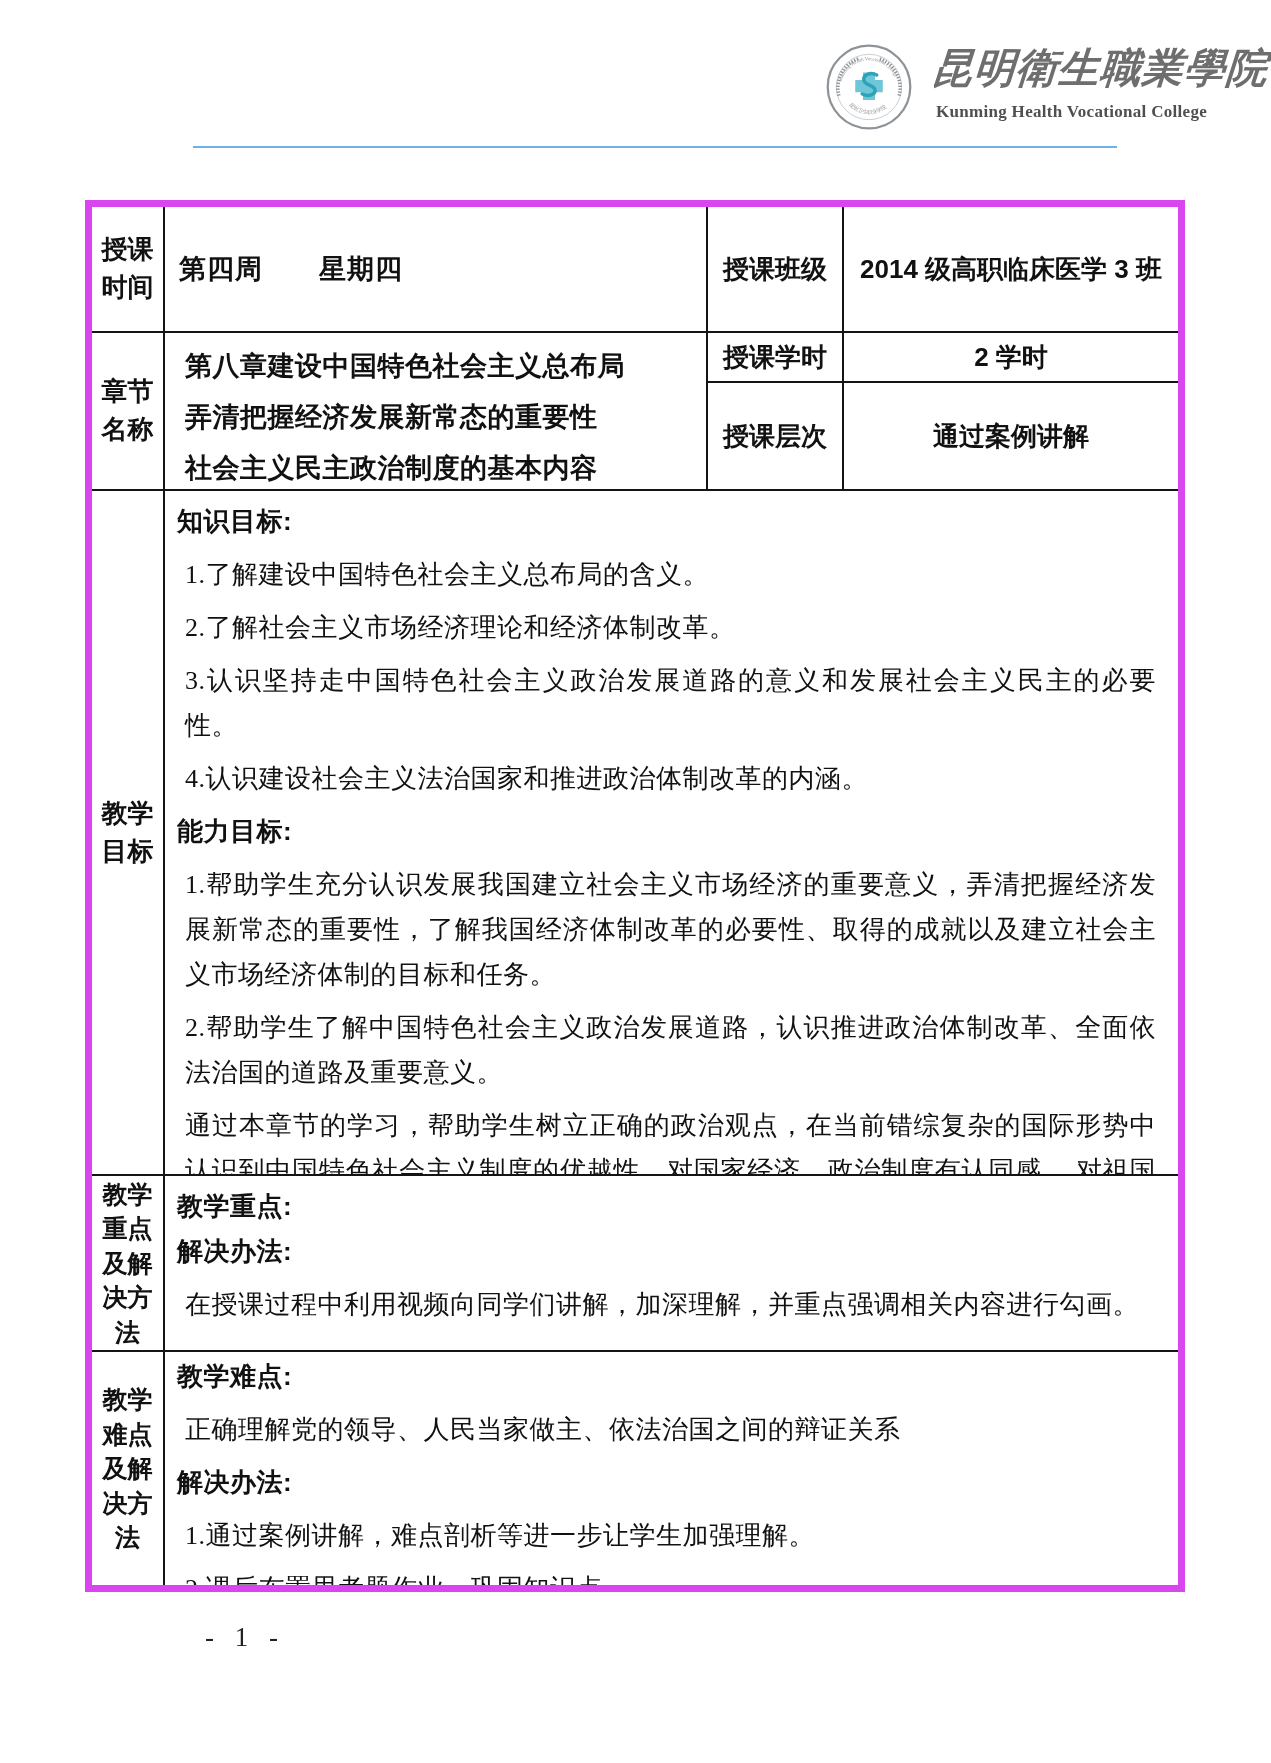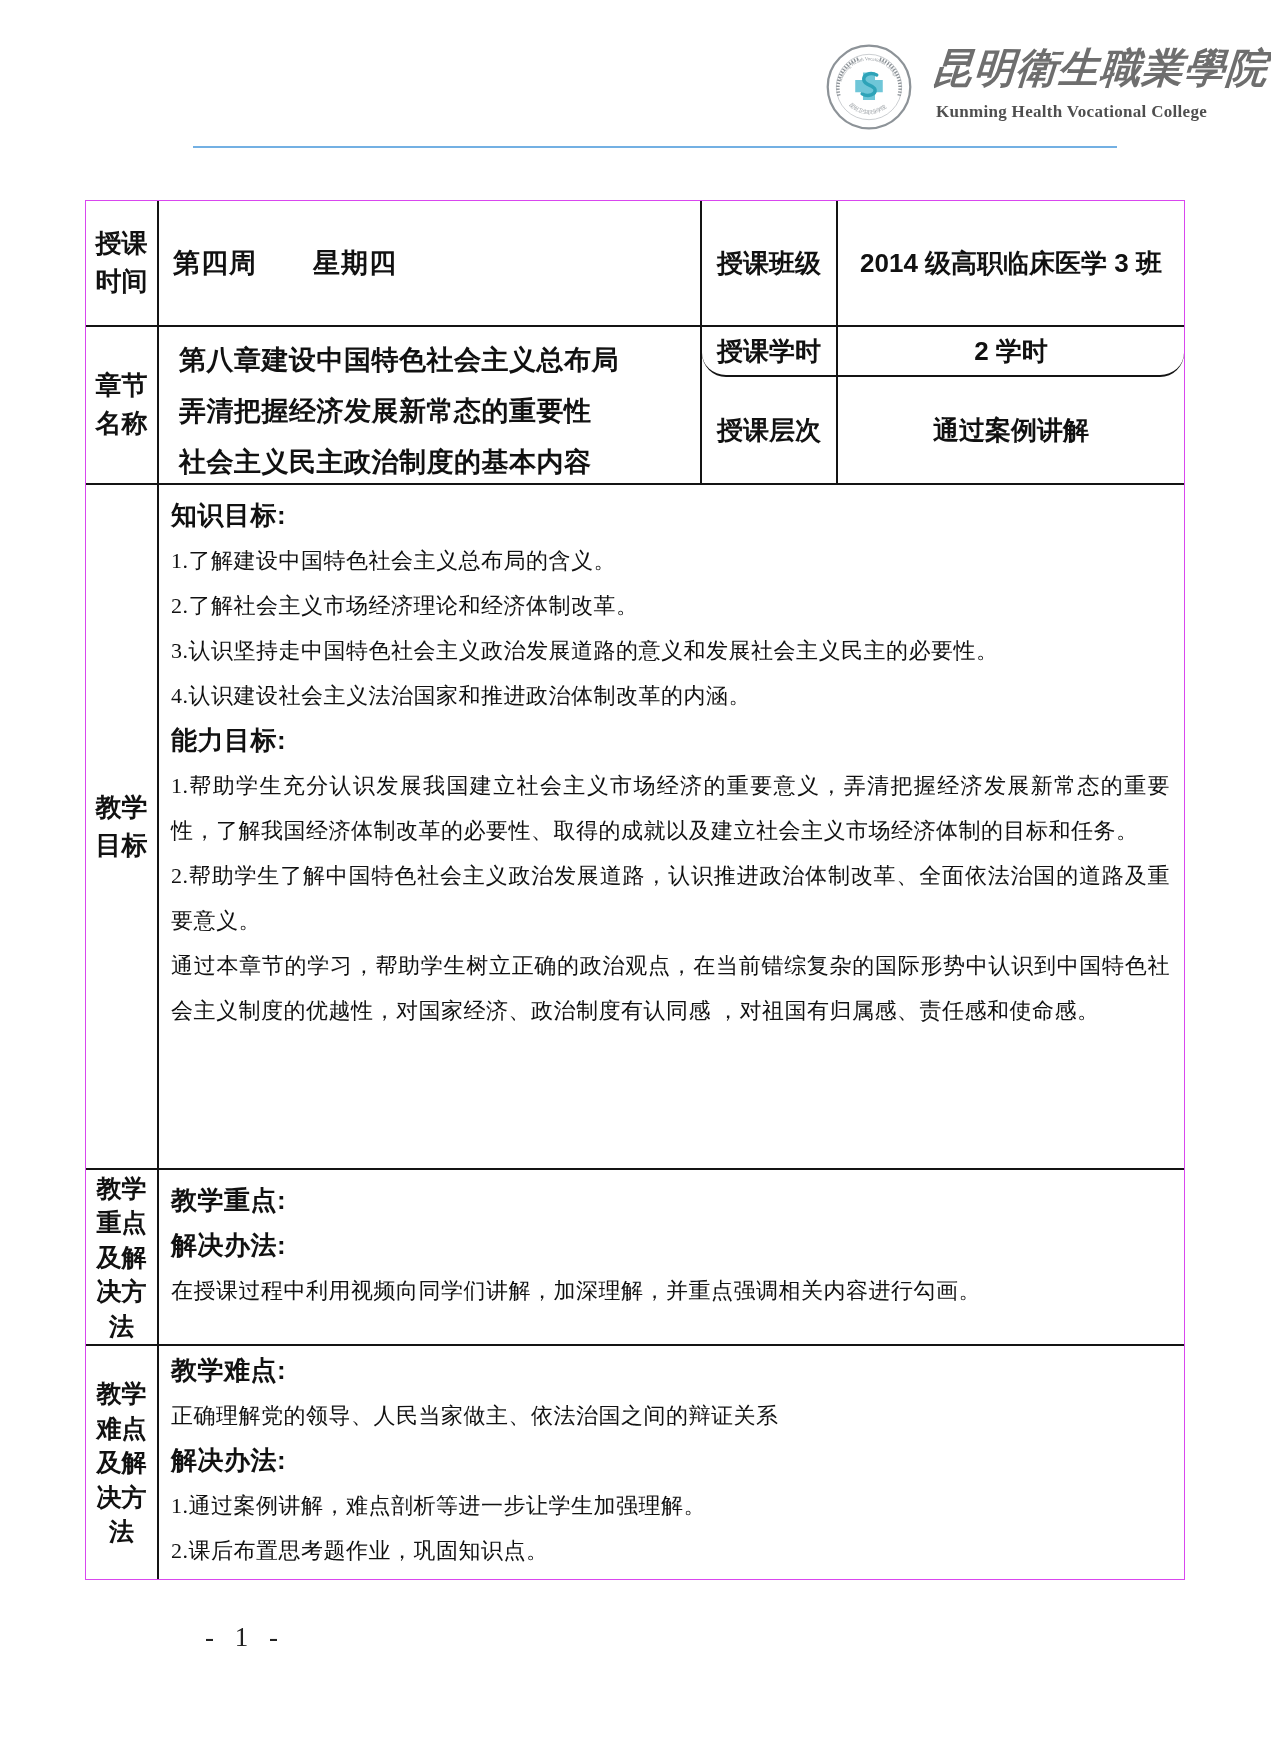--- a/index.html
+++ b/index.html
@@ -19,21 +19,21 @@
   .title-en {
     position:absolute; left:936px; top:102px;
     font-family:"Liberation Serif", serif; font-weight:bold;
     font-size:17px; color:#4f4f4f; letter-spacing:0.3px; white-space:nowrap;
   }
   .divider { position:absolute; left:193px; top:146px; width:924px; height:2px; }
 
   
   .doc-table {
     position:absolute; left:85px; top:200px; width:1100px;
-    border:1px solid #d946ef; box-sizing:border-box; background:#fff;
+    border:7px solid #d946ef; box-sizing:border-box; background:#fff;
   }
   .row { display:grid; border-bottom:2px solid #141414; box-sizing:border-box; }
   .row:last-child { border-bottom:none; }
   .cell { box-sizing:border-box; border-right:2px solid #141414; overflow:hidden; }
   .cell.last { border-right:none; }
 
   .row1 { grid-template-columns:73px 543px 136px 1fr; height:126px; }
   .row2 { grid-template-columns:73px 543px 1fr; height:158px; }
   .row3 { grid-template-columns:73px 1fr; height:685px; }
   .row4 { grid-template-columns:73px 1fr; height:176px; }
@@ -50,33 +50,33 @@
   }
   .value-left {
     display:flex; align-items:center; font-weight:bold; font-size:27px;
     padding-left:14px; letter-spacing:1px;
   }
 
   .chapter-cell { padding:8px 9px 0 20px; }
   .chapter-line { font-weight:bold; font-size:27px; line-height:51px; letter-spacing:0.5px; }
 
   .split { display:flex; flex-direction:column; }
-  .subrow { display:grid; grid-template-columns:136px 1fr; border-bottom:2px solid #141414; box-sizing:border-box;border-radius:24px; }
+  .subrow { display:grid; grid-template-columns:136px 1fr; border-bottom:2px solid #141414; box-sizing:border-box; }
   .subrow:last-child { border-bottom:none; flex:1; }
   .subrow-a { height:50px; }
 
   .rich { padding:8px 14px 0 12px; }
   .heading {
     font-weight:bold; font-size:26px; line-height:45px; letter-spacing:0.5px;
     font-family:"Liberation Sans", sans-serif;
   }
   .body-text {
     font-family:"Liberation Serif","DejaVu Serif", serif;
-    font-size:22px; line-height:45px; letter-spacing:0.5px;
-    text-align:justify; margin:0;
+    font-size:26px; line-height:45px; letter-spacing:0.5px;
+    text-align:justify; margin:8px;
   }
 
   .page-num {
     position:absolute; left:205px; top:1622px;
     font-family:"Liberation Serif", serif; font-size:27px; letter-spacing:7px; color:#222;
   }
 </style>
 </head>
 <body>
 

